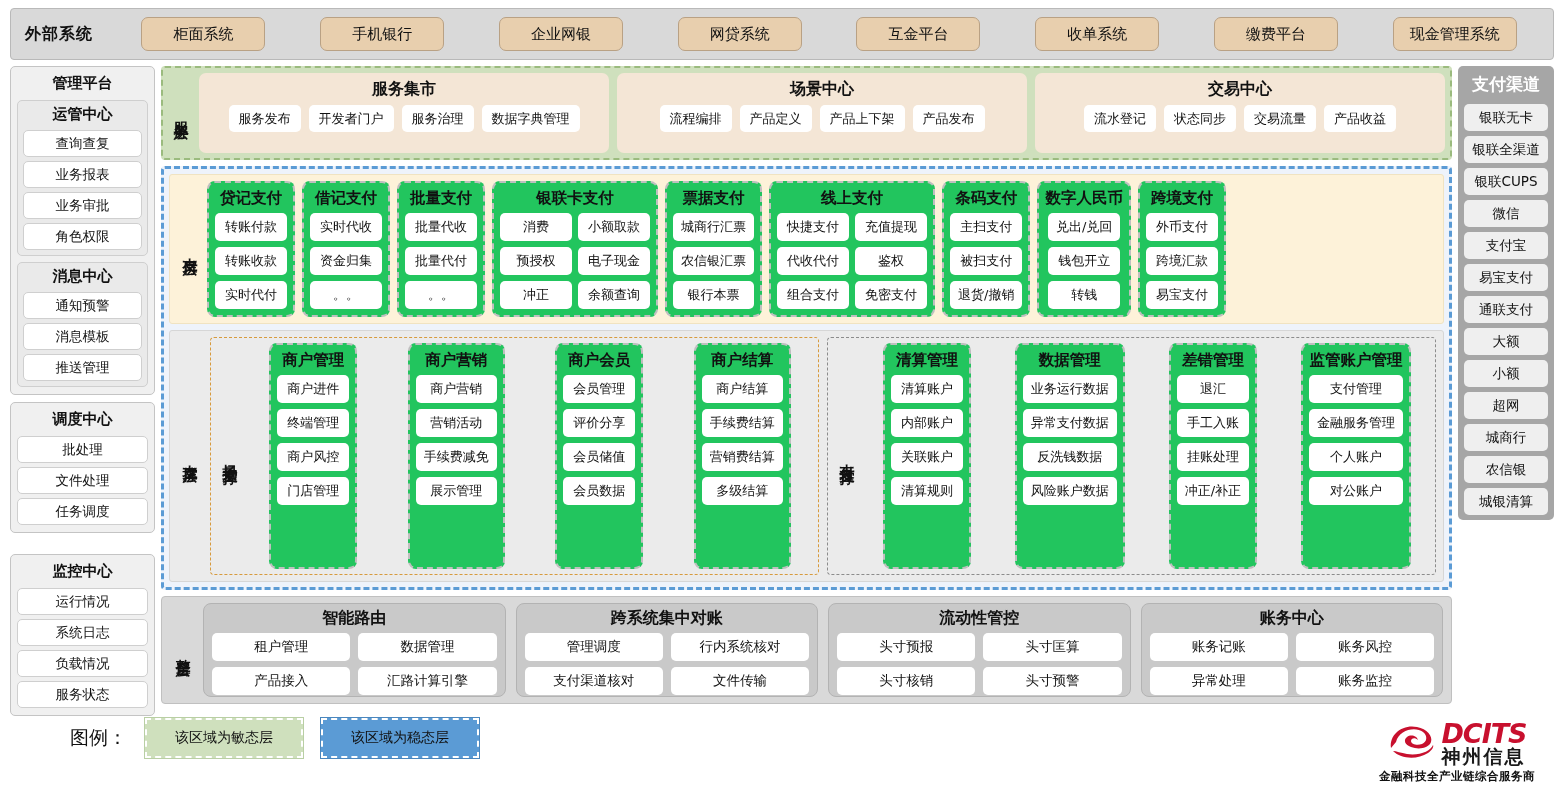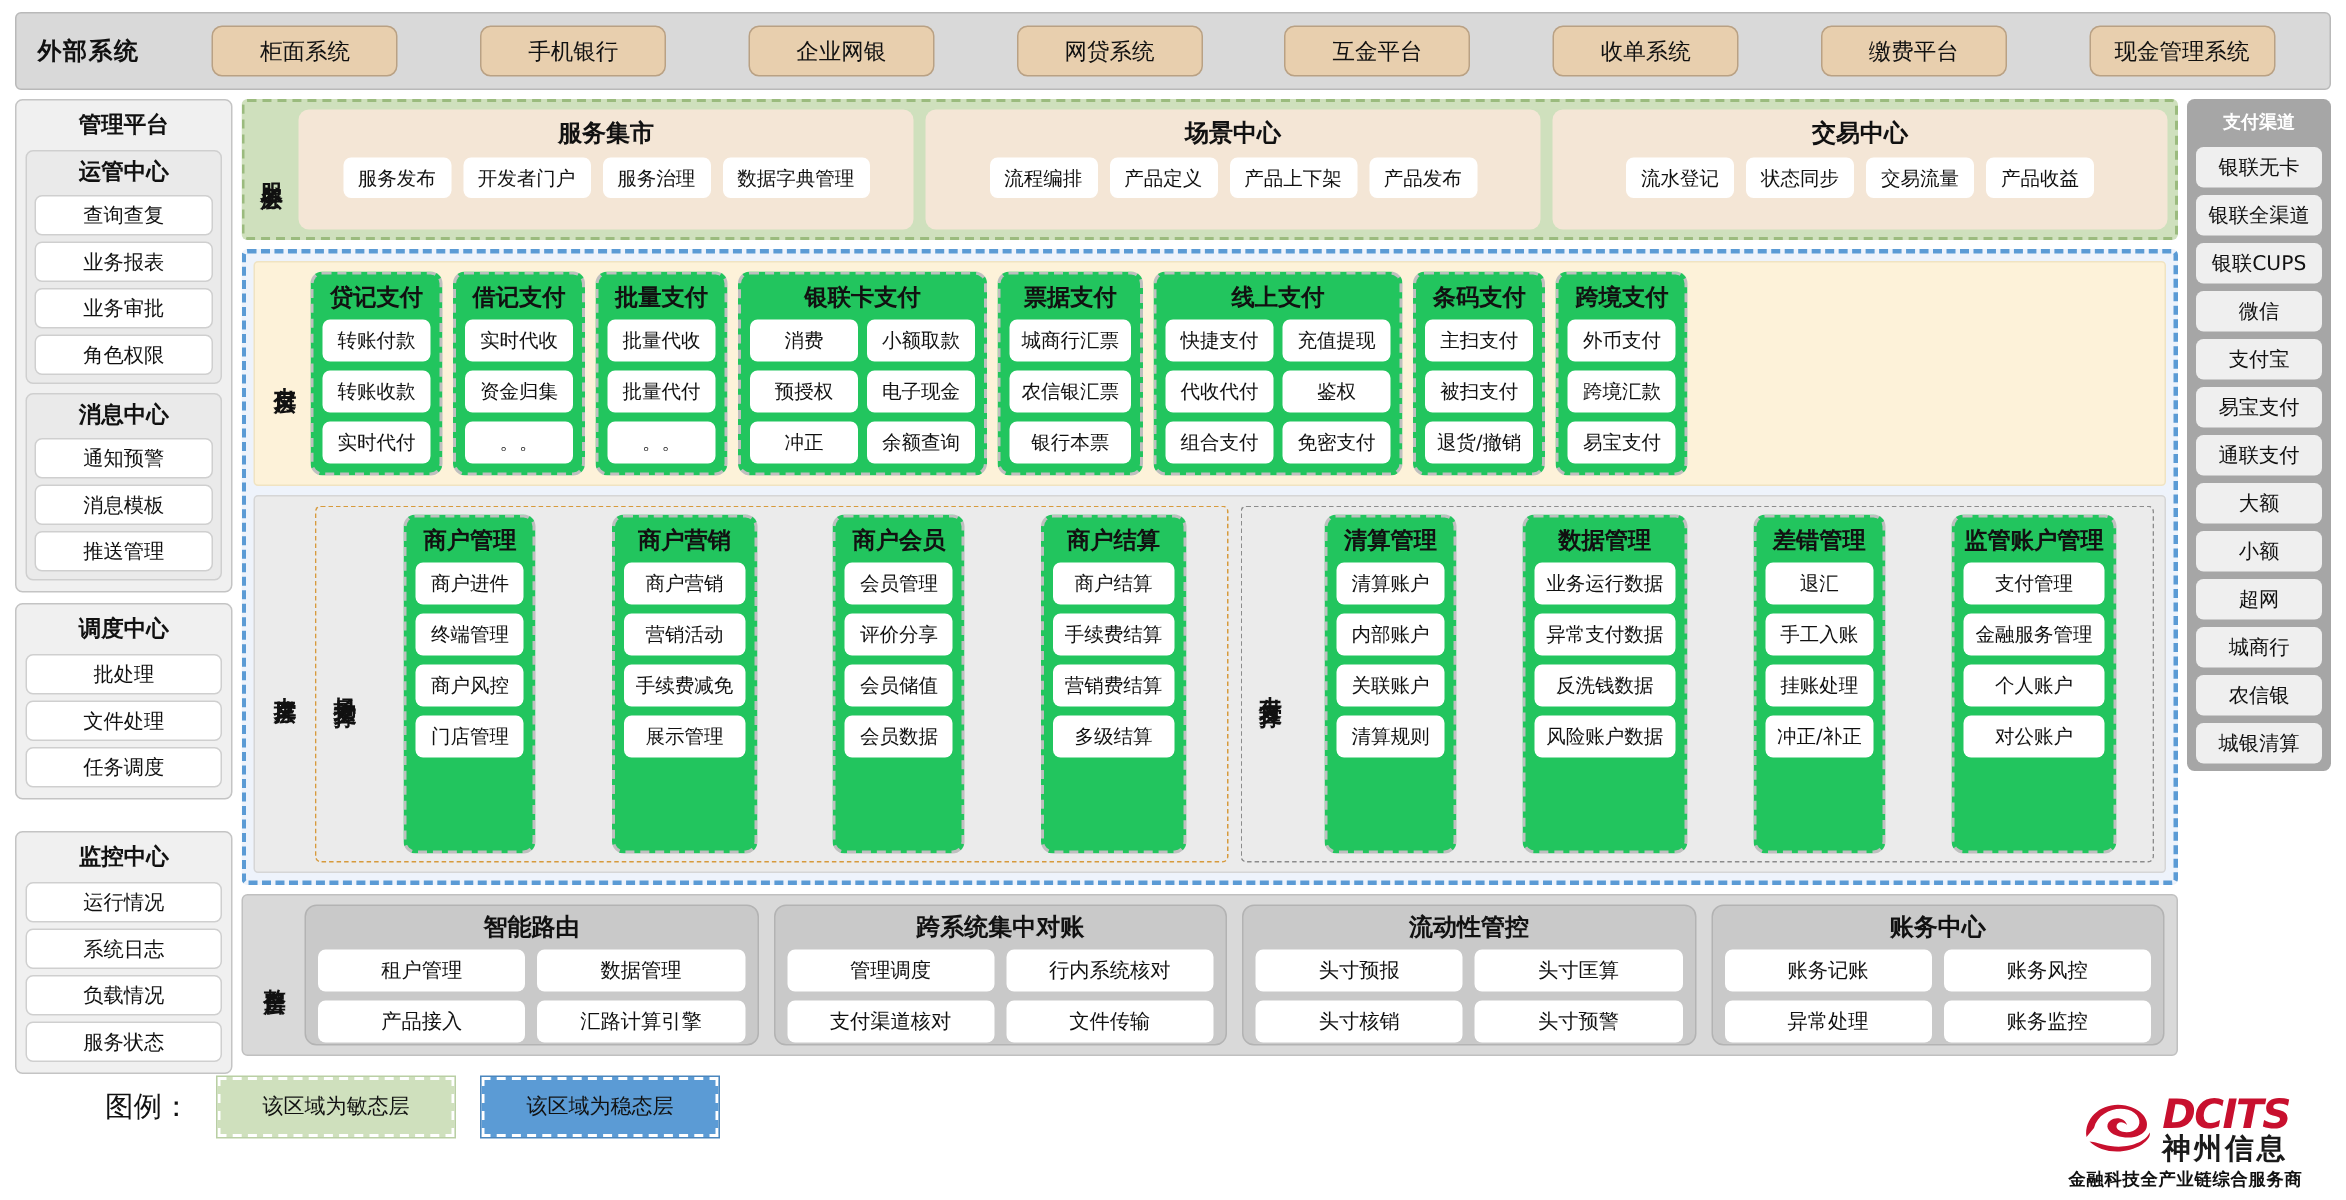--- a/index.html
+++ b/index.html
@@ -122,39 +122,39 @@
     background:#fff; border-radius:5px; height:28px; padding:0 6px;
     display:flex; align-items:center; justify-content:center;
     font-size:13.5px; white-space:nowrap;
   }
 
   
   .rightcol{
     width:96px; background:#a6a6a6; border-radius:5px; padding:5px 6px;
     display:flex; flex-direction:column; gap:5px; align-self:flex-start;
   }
-  .rightcol .rtitle{ text-align:center; font-weight:bold; font-size:12px; color:#fff; padding:2px 0 3px; }
+  .rightcol .rtitle{ text-align:center; font-weight:bold; font-size:17px; color:#fff; padding:2px 0 3px; }
   .rleaf{
     background:#efefef; border-radius:5px; height:27px;
     display:flex; align-items:center; justify-content:center;
     font-size:13.5px; white-space:nowrap; color:#111;
   }
 
   
   .legend{ display:flex; align-items:center; gap:18px; margin-top:14px; padding-left:60px; }
   .legend .lbl{ font-size:19px; }
   .lg-chip{
     height:40px; display:flex; align-items:center; justify-content:center;
     font-size:14px; padding:0 28px; color:#111;
   }
   .lg-green{ background:#cfe0bd; border:2px dashed #fff; outline:1px solid #b9cfa4; }
   .lg-blue{ background:#5b9bd5; border:2px dashed #fff; outline:1px solid #4a86bd; }
 
   
-  .logo{ position:absolute; right:12px; bottom:6px; width:190px; text-align:center;margin-top:48px; }
+  .logo{ position:absolute; right:12px; bottom:16px; width:190px; text-align:center;margin-top:48px; }
   .logo .lrow{ display:flex; align-items:center; justify-content:center; gap:4px; }
   .logo .ltext{ text-align:left; line-height:1; }
   .logo .dcits{ font-size:27px; font-weight:bold; color:#c8102e; font-style:italic; letter-spacing:-1px; }
   .logo .cn{ font-size:19px; font-weight:bold; color:#1a1a1a; letter-spacing:2px; }
   .logo .tag{ font-size:11.5px; font-weight:bold; color:#111; margin-top:3px; letter-spacing:0.5px; }
 </style>
 </head>
 <body>
 
 <div class="page">
@@ -320,20 +320,30 @@
                   </div>
                 </div>
               </div>
               <div class="grp">
                 <div class="gtitle">条码支付</div>
                 <div class="gitems">
                   <div class="gcol">
                     <div class="gleaf">主扫支付</div>
                     <div class="gleaf">被扫支付</div>
                     <div class="gleaf">退货/撤销</div>
+                  </div>
+                </div>
+              </div>
+              <div class="grp">
+                <div class="gtitle">数字人民币</div>
+                <div class="gitems">
+                  <div class="gcol">
+                    <div class="gleaf">兑出/兑回</div>
+                    <div class="gleaf">钱包开立</div>
+                    <div class="gleaf">转钱</div>
                   </div>
                 </div>
               </div>
               <div class="grp">
                 <div class="gtitle">跨境支付</div>
                 <div class="gitems">
                   <div class="gcol">
                     <div class="gleaf">外币支付</div>
                     <div class="gleaf">跨境汇款</div>
                     <div class="gleaf">易宝支付</div>

